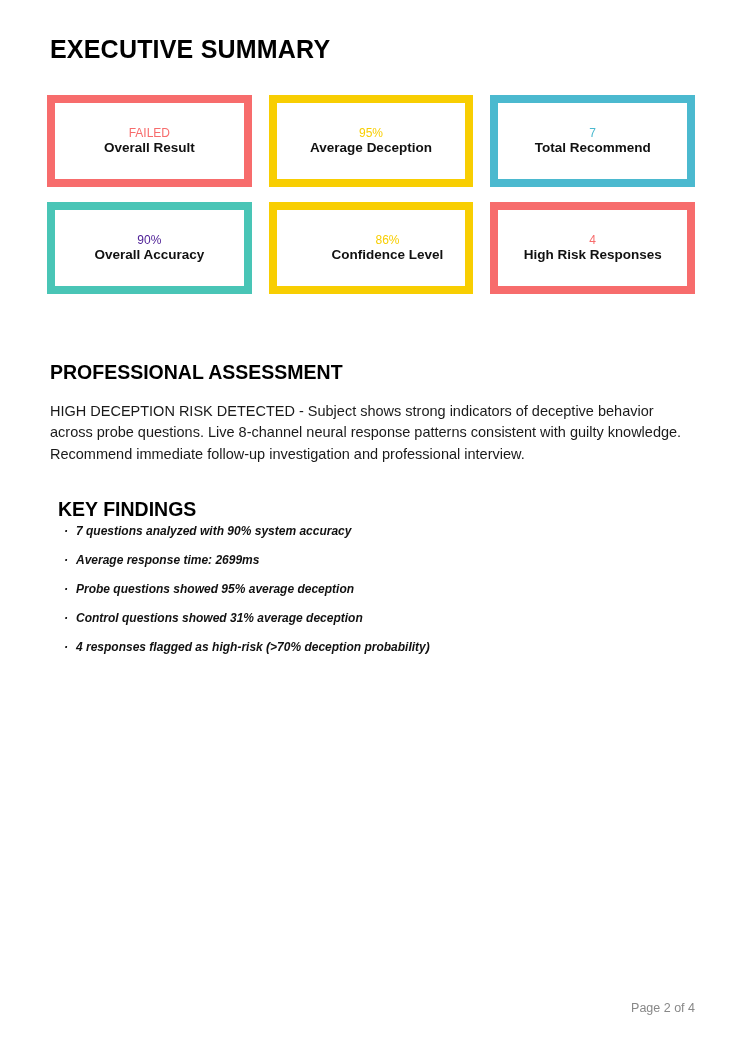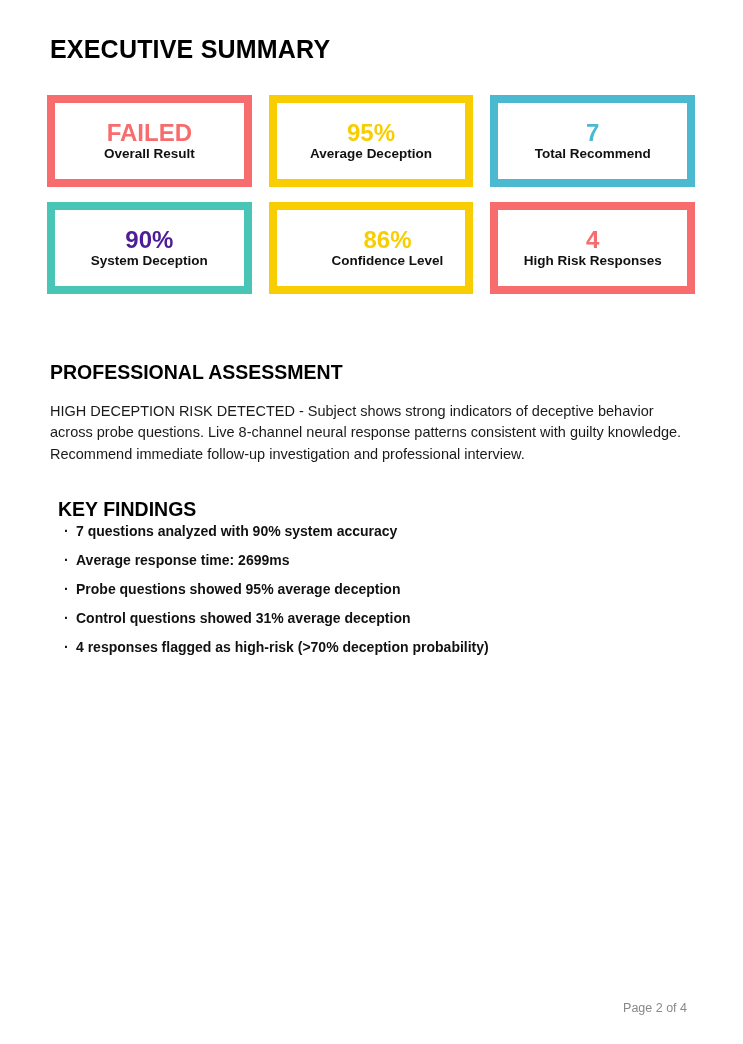--- a/index.html
+++ b/index.html
@@ -37,22 +37,22 @@
   .stat-card {
     border: 8px solid #cccccc;
     background: #ffffff;
     height: 76px;
     display: flex;
     flex-direction: column;
     align-items: center;
     justify-content: center;
   }
   .stat-value {
-    font-size: 24px;
-    font-weight: bold;
+    font-size: 12px;
+    font-weight: normal;
     line-height: 1;
   }
   .stat-label {
     margin-top: 2px;
     font-size: 13.5px;
     font-weight: bold;
     color: #111111;
     line-height: 1;
   }
   .section-heading {
@@ -76,35 +76,36 @@
   .findings-list {
     position: absolute;
     left: 64px;
     top: 524px;
     width: 620px;
     list-style: none;
     margin: 0;
     padding: 0;
   }
   .finding-item {
-    font-size: 14px;
+    font-size: 12px;
     font-weight: bold;
     color: #111111;
     margin-bottom: 15px;
     line-height: 14px;
+    font-style: italic;
   }
   .finding-bullet {
     display: inline-block;
     width: 12px;
     font-weight: bold;
     color: #111111;
   }
   .page-footer {
     position: absolute;
-    right: 56px;
+    right: 48px;
     top: 1001px;
     font-size: 12.5px;
     color: #888888;
   }
 </style>
 </head>
 <body>
 
 <h1 class="page-title">EXECUTIVE SUMMARY</h1>
 
@@ -116,21 +117,21 @@
   <div class="stat-card" style="border-color: rgb(248, 206, 2);">
     <div class="stat-value" style="color: rgb(248, 206, 2);">95%</div>
     <div class="stat-label">Average Deception</div>
   </div>
   <div class="stat-card" style="border-color: rgb(75, 185, 207);">
     <div class="stat-value" style="color: rgb(75, 185, 207);">7</div>
     <div class="stat-label">Total Recommend</div>
   </div>
   <div class="stat-card" style="border-color: rgb(73, 197, 182);">
     <div class="stat-value" style="color: #4c1d95;">90%</div>
-    <div class="stat-label">System Deception</div>
+    <div class="stat-label">Overall Accuracy</div>
   </div>
   <div class="stat-card" style="border-color: rgb(248, 206, 2); padding-left: 33px;">
     <div class="stat-value" style="color: rgb(248, 206, 2);">86%</div>
     <div class="stat-label">Confidence Level</div>
   </div>
   <div class="stat-card" style="border-color: rgb(247, 108, 108);">
     <div class="stat-value" style="color: rgb(247, 108, 108);">4</div>
     <div class="stat-label">High Risk Responses</div>
   </div>
 </div>

